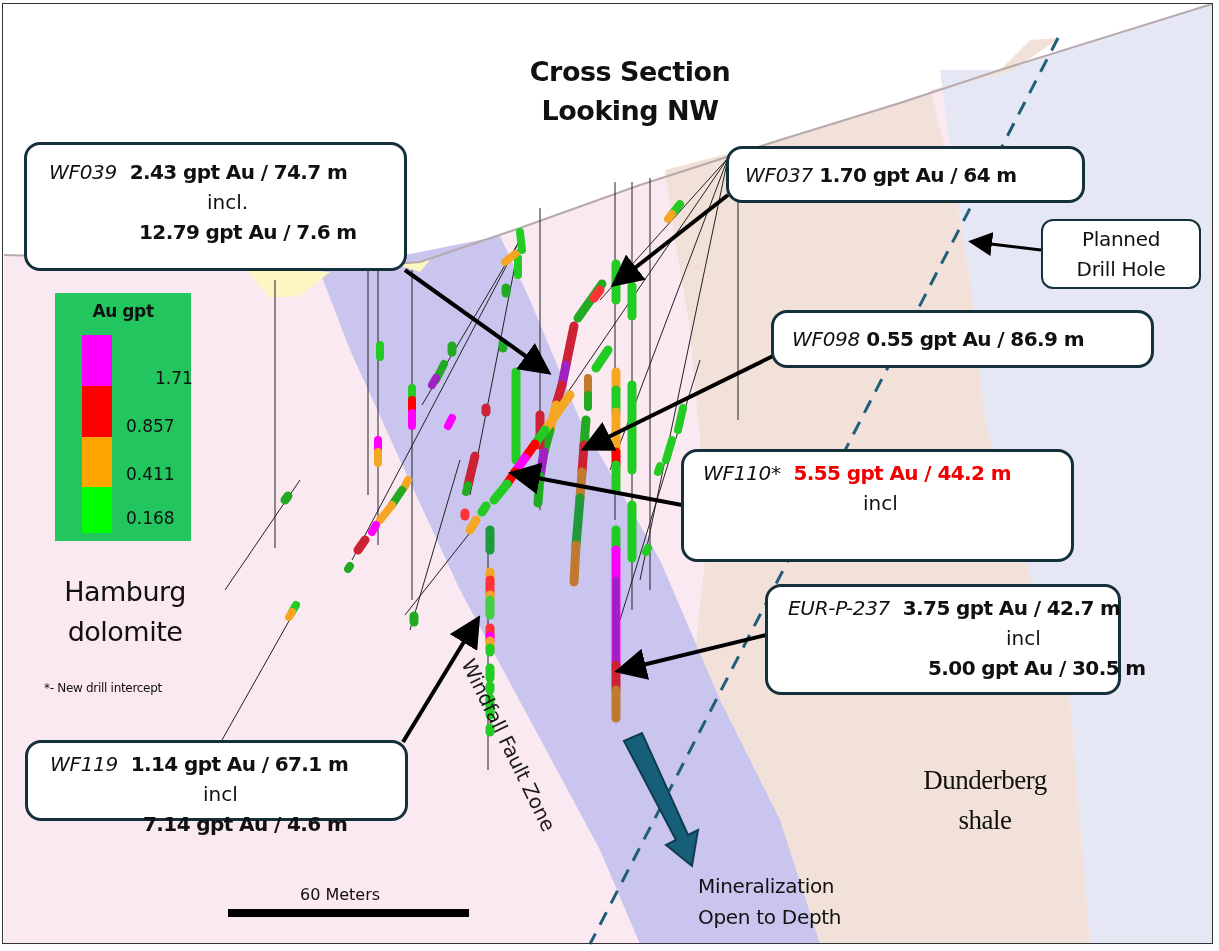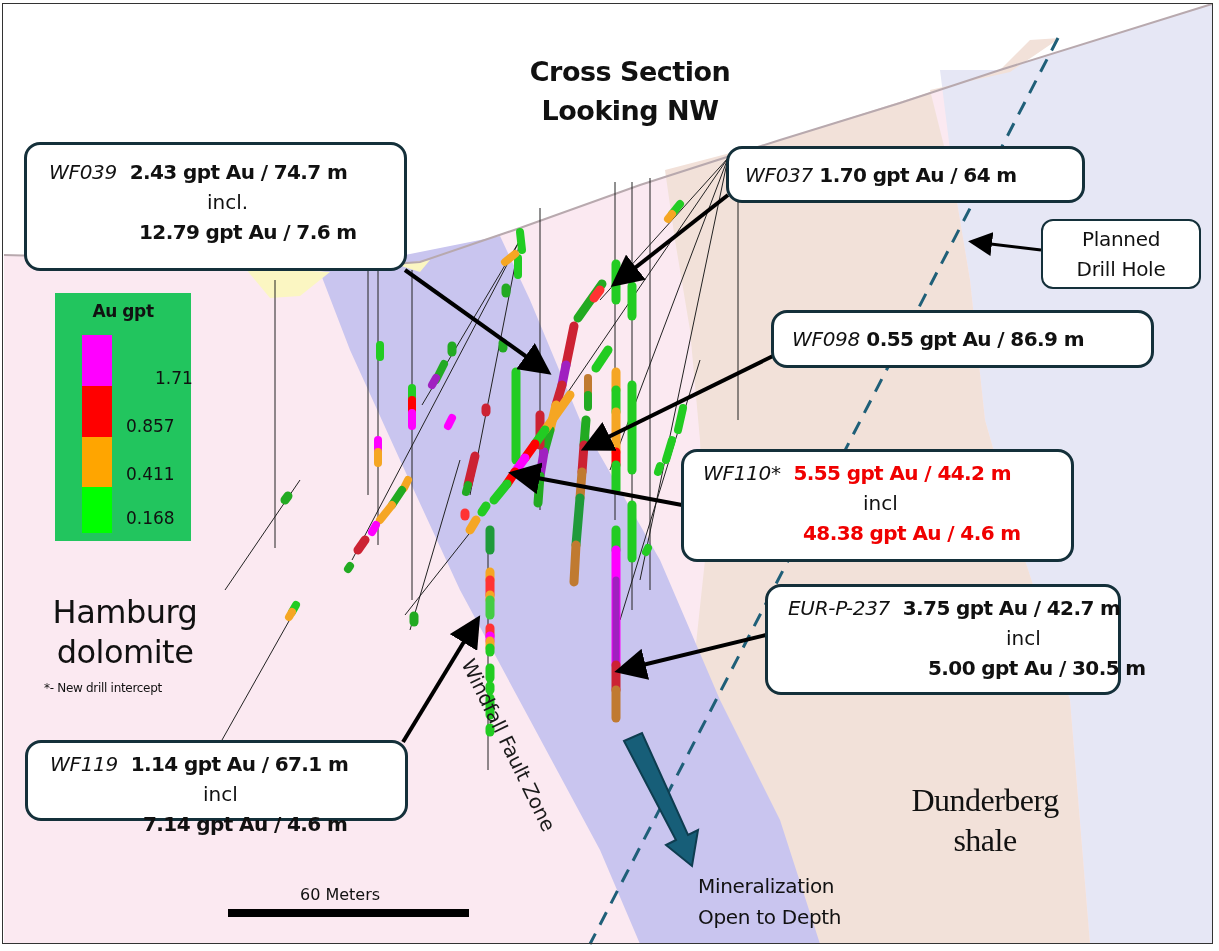--- a/index.html
+++ b/index.html
@@ -11,21 +11,21 @@
     .callout { position: absolute; background: #ffffff; border: 3px solid #14303a; border-radius: 16px; box-sizing: border-box; font-family: "DejaVu Sans", sans-serif; color: #111; }
     .callout .row { white-space: nowrap; font-size: 20px; line-height: 30px; }
     .callout .hole { font-style: italic; font-weight: normal; letter-spacing: -0.3px; margin-top: 39px; }
     .callout .val { font-weight: bold; letter-spacing: -0.6px; }
     .callout .incl { font-weight: normal; }
     .callout .red { color: #f00000; }
     .legend { position: absolute; left: 55px; top: 293px; width: 136px; height: 248px; background: #22c55e; }
     .legend .ttl { position: absolute; left: 0; width: 136px; top: 8px; text-align: center; font-weight: bold; font-size: 17px; color: #111; letter-spacing: -0.4px; }
     .legend .sw { position: absolute; left: 27px; width: 30px; }
     .legend .lbl { position: absolute; left: 71px; font-size: 17px; color: #111; }
-    .rock-label { position: absolute; font-family: "DejaVu Sans", sans-serif; color: #111; font-size: 32px; line-height: 40px; text-align: center; letter-spacing: -0.5px; margin-top: 20px; }
+    .rock-label { position: absolute; font-family: "DejaVu Sans", sans-serif; color: #111; font-size: 27px; line-height: 40px; text-align: center; letter-spacing: -0.5px; }
     .note { position: absolute; font-size: 12px; color: #111; letter-spacing: -0.3px; }
     .planned { position: absolute; left: 1041px; top: 219px; width: 160px; height: 70px; border: 2.5px solid #14303a; border-radius: 12px; background: #fff; box-sizing: border-box; text-align: center; font-size: 20px; line-height: 30px; color: #111; padding-top: 3px; letter-spacing: -0.3px; }
     .fault-label { position: absolute; left: 478px; top: 655px; font-size: 20px; color: #1a1a1a; transform: rotate(64deg); transform-origin: 0 0; white-space: nowrap; letter-spacing: -0.2px; }
     .mineral { position: absolute; left: 698px; top: 871px; font-size: 20px; line-height: 31px; color: #111; letter-spacing: -0.3px; }
     .scale-lbl { position: absolute; left: 300px; top: 885px; font-size: 16px; color: #111; }
     .scale-bar { position: absolute; left: 228px; top: 909px; width: 241px; height: 8px; background: #000; }
   </style>
 </head>
 <body>
 
@@ -216,21 +216,20 @@
     <div>Drill Hole</div>
   </div>
 
   <div class="callout" style="left:771px; top:310px; width:383px; height:58px; padding:11px 0 0 18px;">
     <div class="row"><span class="hole">WF098</span> <span class="val">0.55 gpt Au / 86.9 m</span></div>
   </div>
 
   <div class="callout" style="left:681px; top:449px; width:393px; height:113px; padding:6px 0 4px 19px;">
     <div class="row"><span class="hole">WF110*</span>&nbsp; <span class="val red">5.55 gpt Au / 44.2 m</span></div>
     <div class="row" style="padding-left:160px;"><span class="incl">incl</span></div>
-    <div class="row" style="padding-left:100px;"><span class="val red">48.38 gpt Au / 4.6 m</span></div>
   </div>
 
   <div class="callout" style="left:765px; top:584px; width:356px; height:111px; padding:6px 0 0 20px;">
     <div class="row"><span class="hole">EUR-P-237</span>&nbsp; <span class="val">3.75 gpt Au / 42.7 m</span></div>
     <div class="row" style="padding-left:218px;"><span class="incl">incl</span></div>
     <div class="row" style="padding-left:140px;"><span class="val">5.00 gpt Au / 30.5 m</span></div>
   </div>
 
   <div class="callout" style="left:25px; top:740px; width:383px; height:81px; padding:6px 0 0 22px;">
     <div class="row"><span class="hole">WF119</span>&nbsp; <span class="val">1.14 gpt Au / 67.1 m</span></div>

